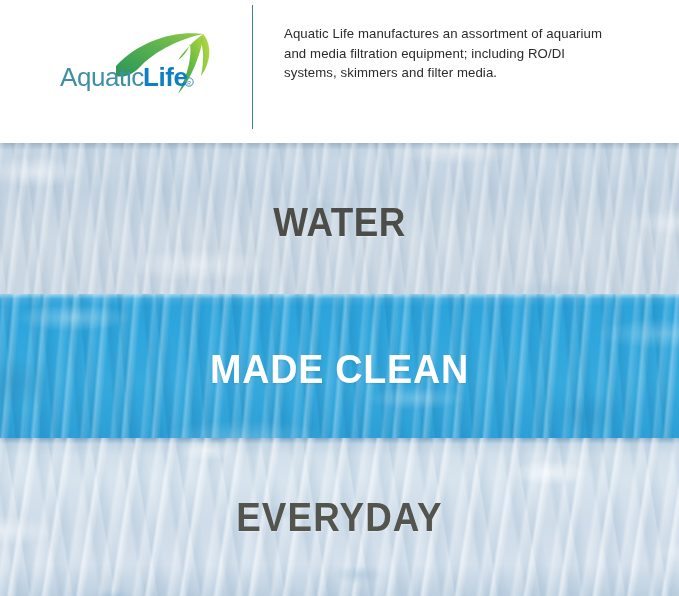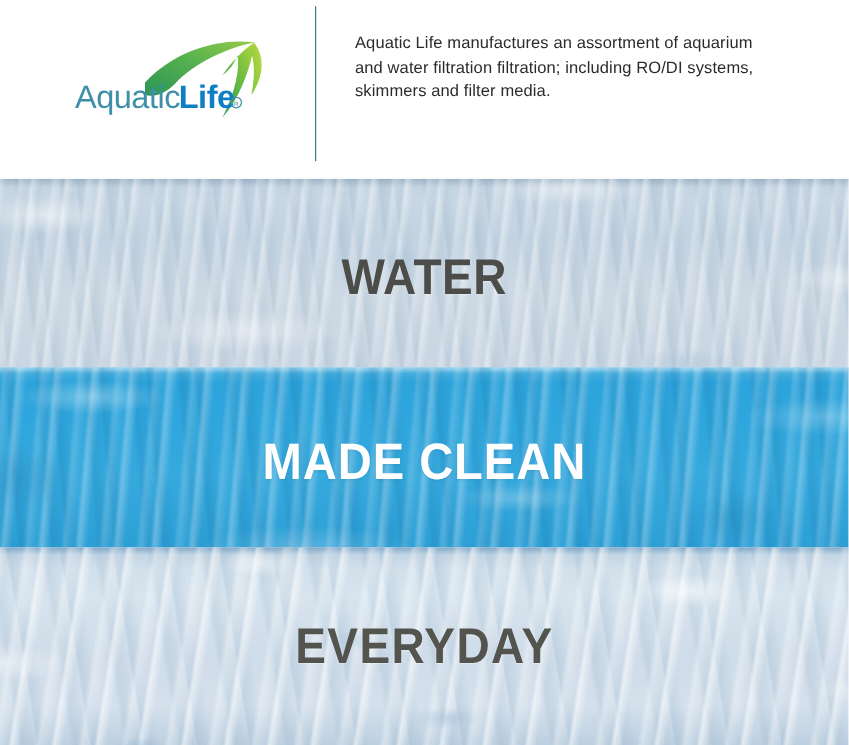--- a/index.html
+++ b/index.html
@@ -205,21 +205,21 @@
 
         <text x="6" y="64" font-family="Liberation Sans, sans-serif" font-size="26" fill="#3f8fa8" letter-spacing="-0.4">Aquatic</text>
         <text x="89" y="64" font-family="Liberation Sans, sans-serif" font-size="26" font-weight="bold" fill="#0f7fc4" letter-spacing="-0.4">Life</text>
         <circle cx="135" cy="60" r="4.2" fill="none" stroke="#3f8fa8" stroke-width="1"></circle>
         <text x="135" y="62.6" text-anchor="middle" font-family="Liberation Sans, sans-serif" font-size="5" fill="#3f8fa8">R</text>
       </svg>
     </div>
 
     <div class="divider"></div>
 
-    <div class="desc">Aquatic Life manufactures an assortment of aquarium and water filtration filtration; including RO/DI systems, skimmers and filter media.</div>
+    <div class="desc">Aquatic Life manufactures an assortment of aquarium and media filtration equipment; including RO/DI systems, skimmers and filter media.</div>
   </div>
 
   <div class="hero">
 
     <div class="band band-top">
       <div class="ripples r-pale"></div>
     </div>
 
     <div class="band band-mid">
       <div class="ripples r-blue"></div>

